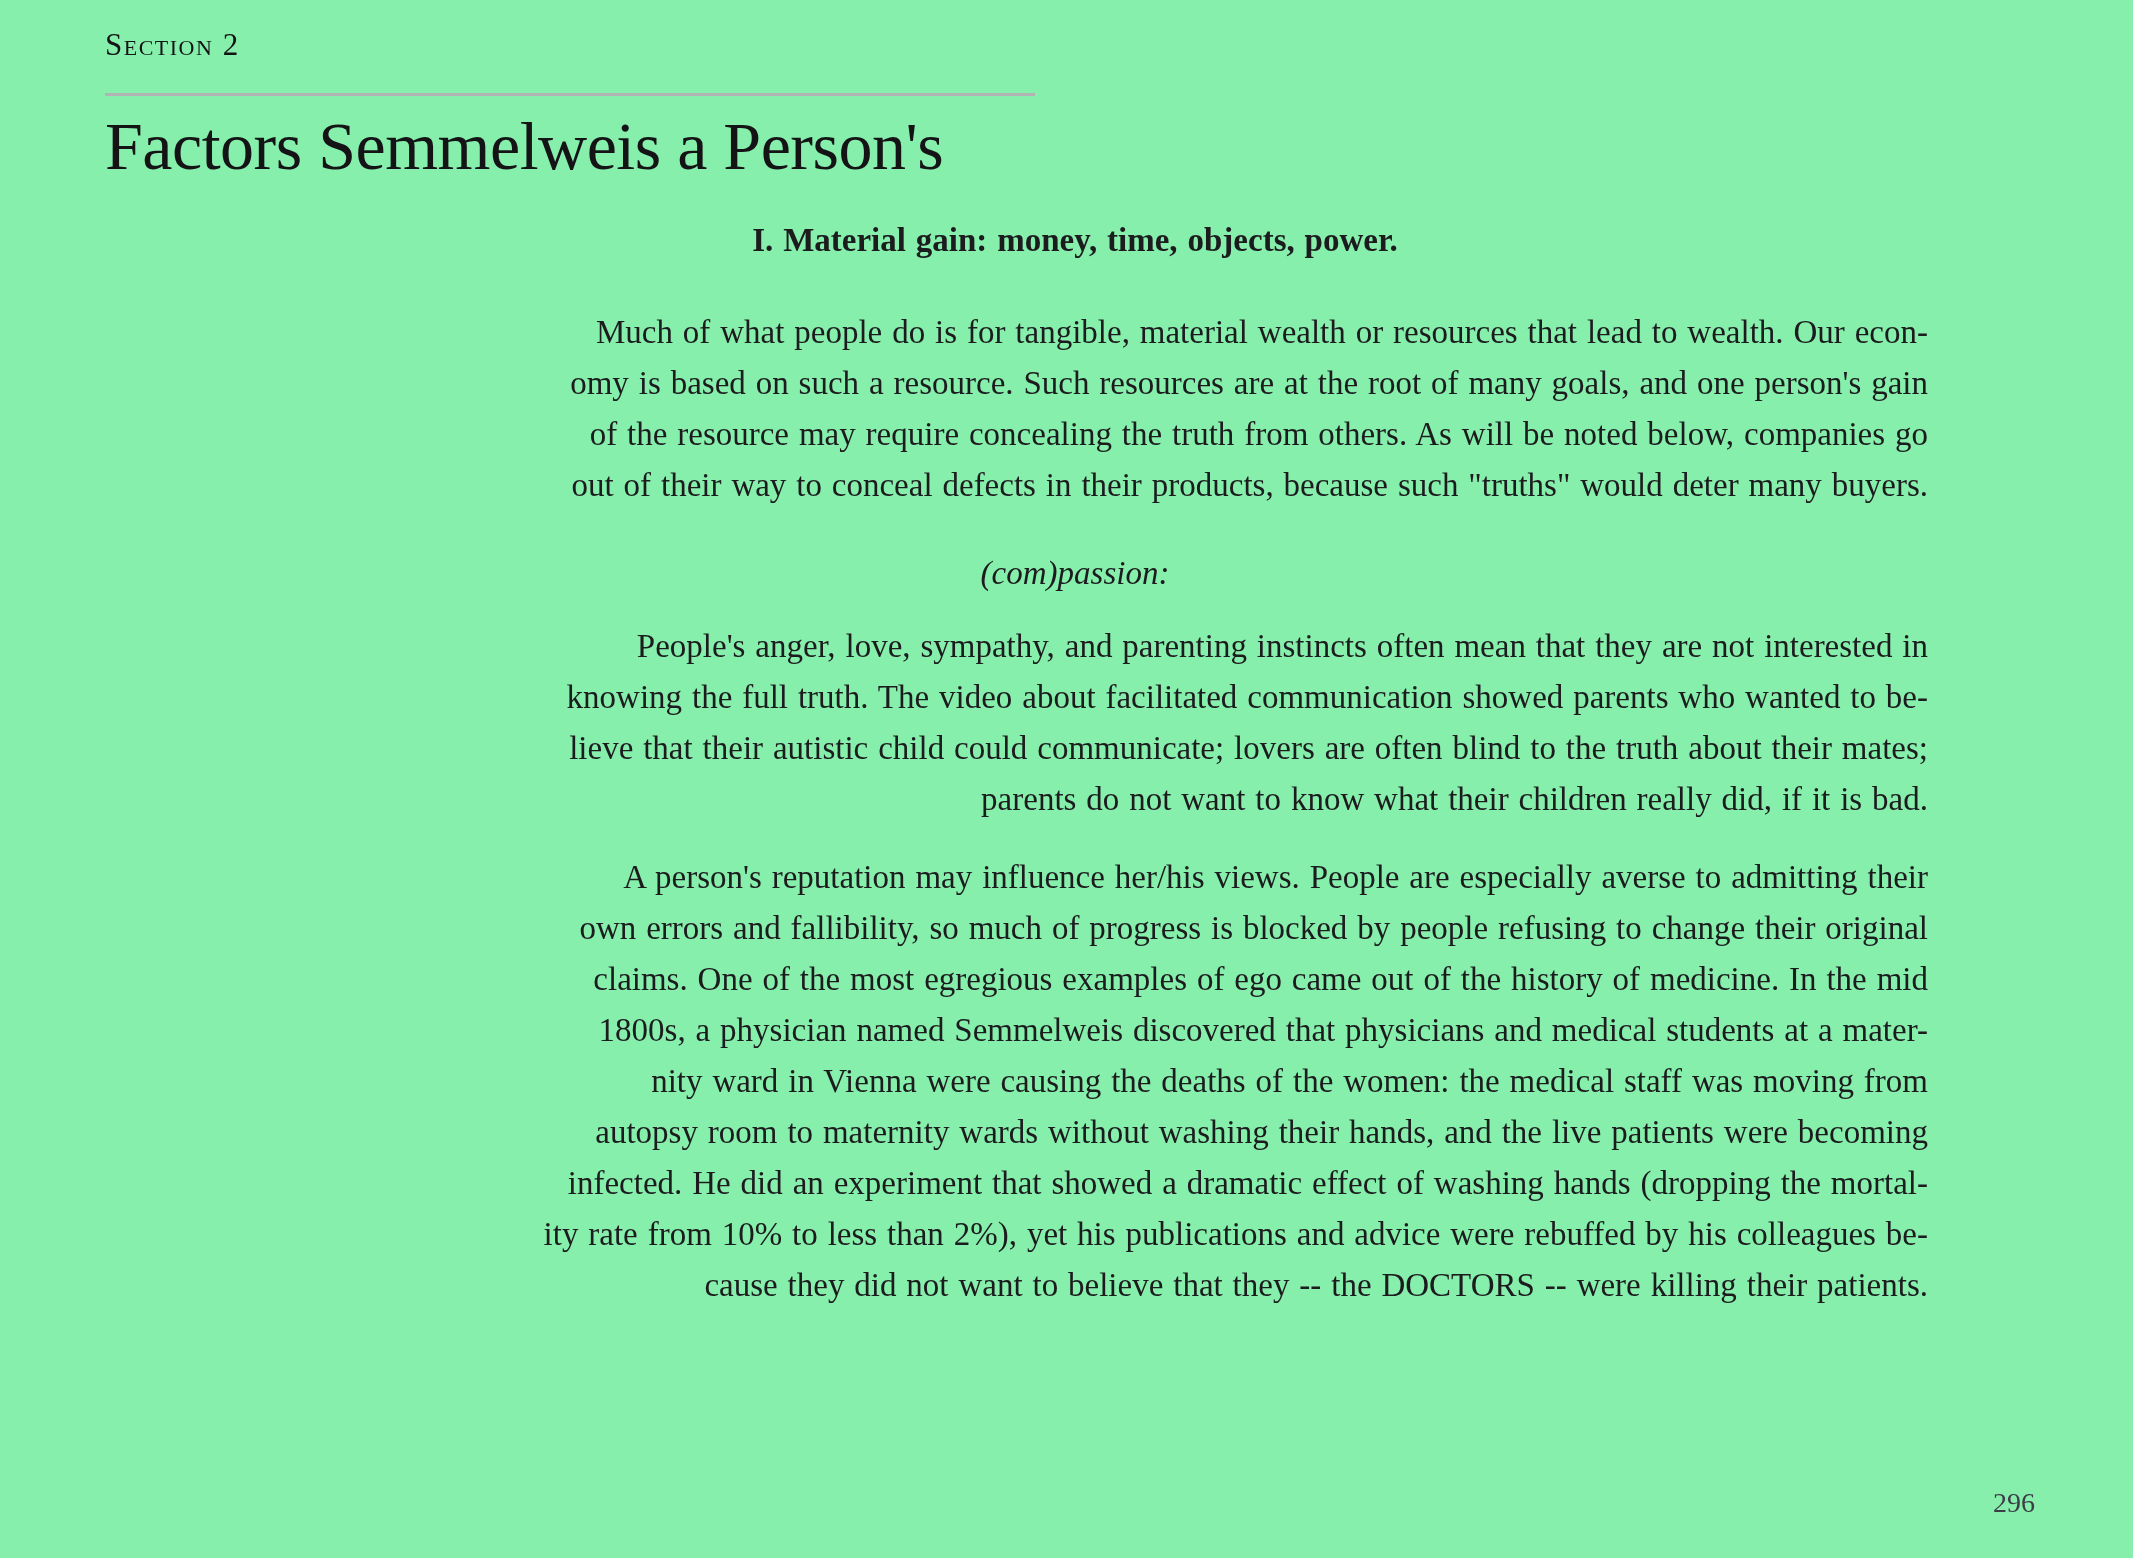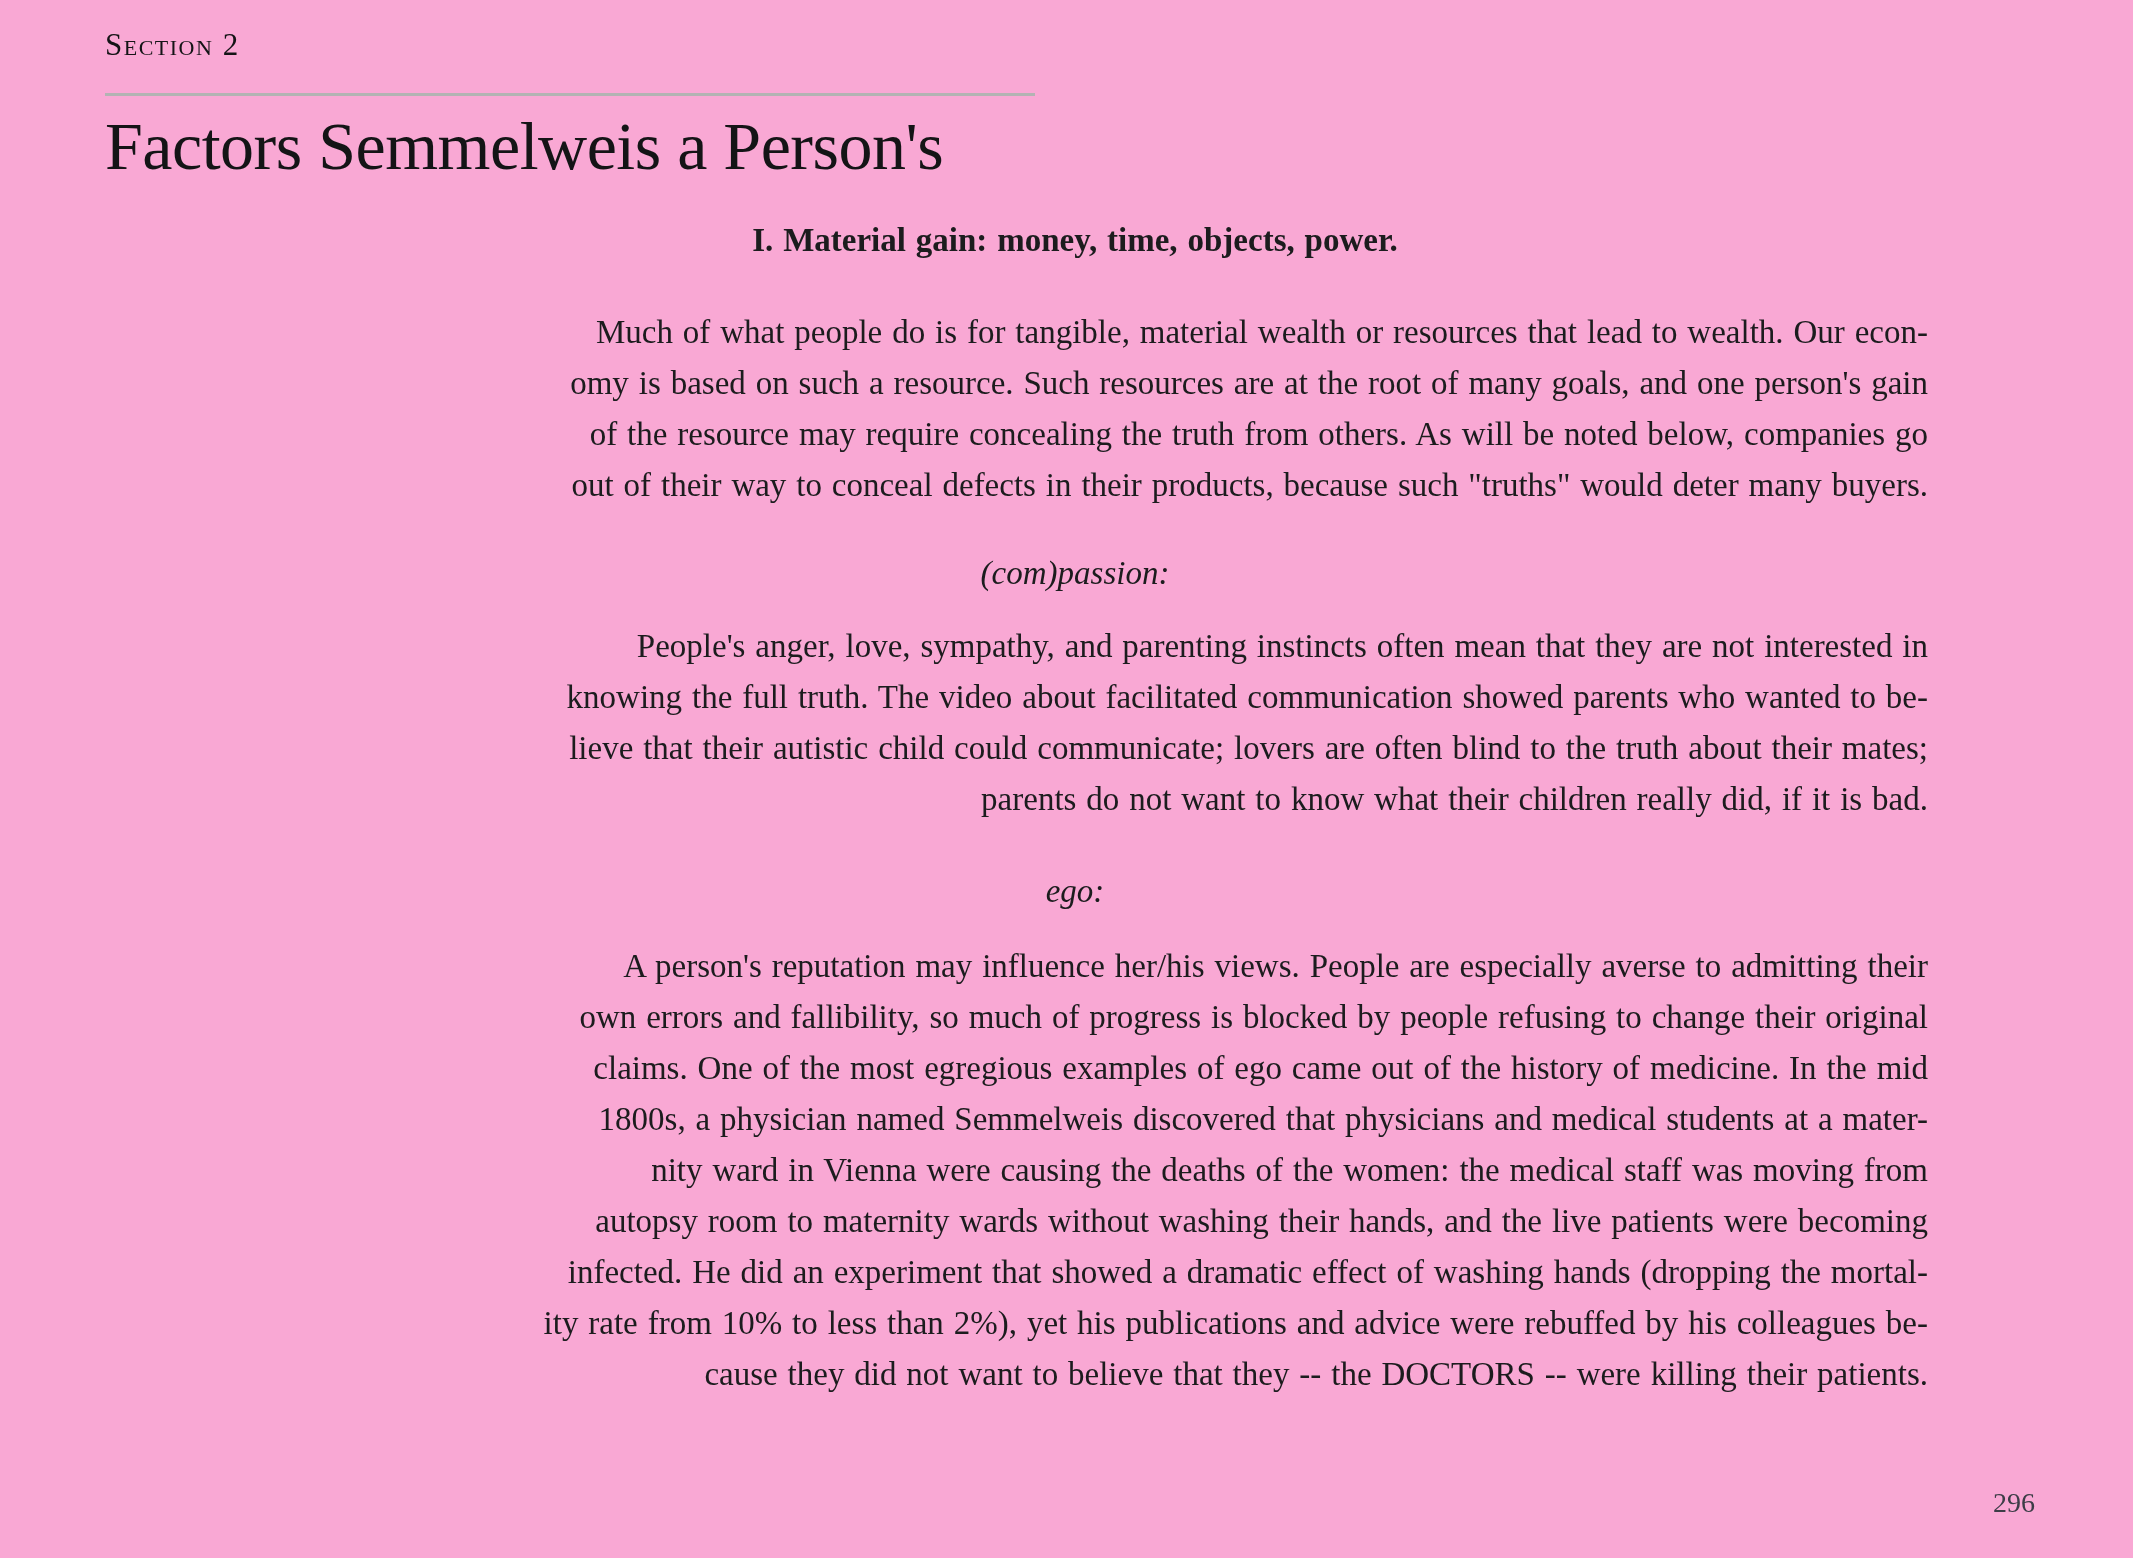--- a/index.html
+++ b/index.html
@@ -1,21 +1,21 @@
 <!DOCTYPE html>
 <html><head>
 <meta charset="utf-8">
 <style>
   * { margin: 0; padding: 0; box-sizing: border-box; }
   html, body { background: #ffffff; }
   .page {
     position: relative;
     width: 2133px;
     height: 1558px;
-    background: #f9a8d4;
+    background: #86efac;
     overflow: hidden;
     font-family: "Liberation Serif", "DejaVu Serif", serif;
     color: #1c1c1e;
   }
   .page-inner {
     padding: 27px 0 0 105px;
   }
   .section-label {
     font-size: 31px;
     line-height: 36px;
@@ -102,21 +102,20 @@
 out of their way to conceal defects in their products, because such "truths" would deter many buyers.</p>
 
 
       <h3 class="h-italic compassion">(com)passion:</h3>
 
       <p class="para p2">People's anger, love, sympathy, and parenting instincts often mean that they are not interested in
 knowing the full truth. The video about facilitated communication showed parents who wanted to be-
 lieve that their autistic child could communicate; lovers are often blind to the truth about their mates;
 parents do not want to know what their children really did, if it is bad.</p>
 
-      <h3 class="h-italic ego">ego:</h3>
 
       <p class="para p3">A person's reputation may influence her/his views. People are especially averse to admitting their
 own errors and fallibility, so much of progress is blocked by people refusing to change their original
 claims. One of the most egregious examples of ego came out of the history of medicine. In the mid
 1800s, a physician named Semmelweis discovered that physicians and medical students at a mater-
 nity ward in Vienna were causing the deaths of the women: the medical staff was moving from
 autopsy room to maternity wards without washing their hands, and the live patients were becoming
 infected. He did an experiment that showed a dramatic effect of washing hands (dropping the mortal-
 ity rate from 10% to less than 2%), yet his publications and advice were rebuffed by his colleagues be-
 cause they did not want to believe that they -- the DOCTORS -- were killing their patients.</p>

